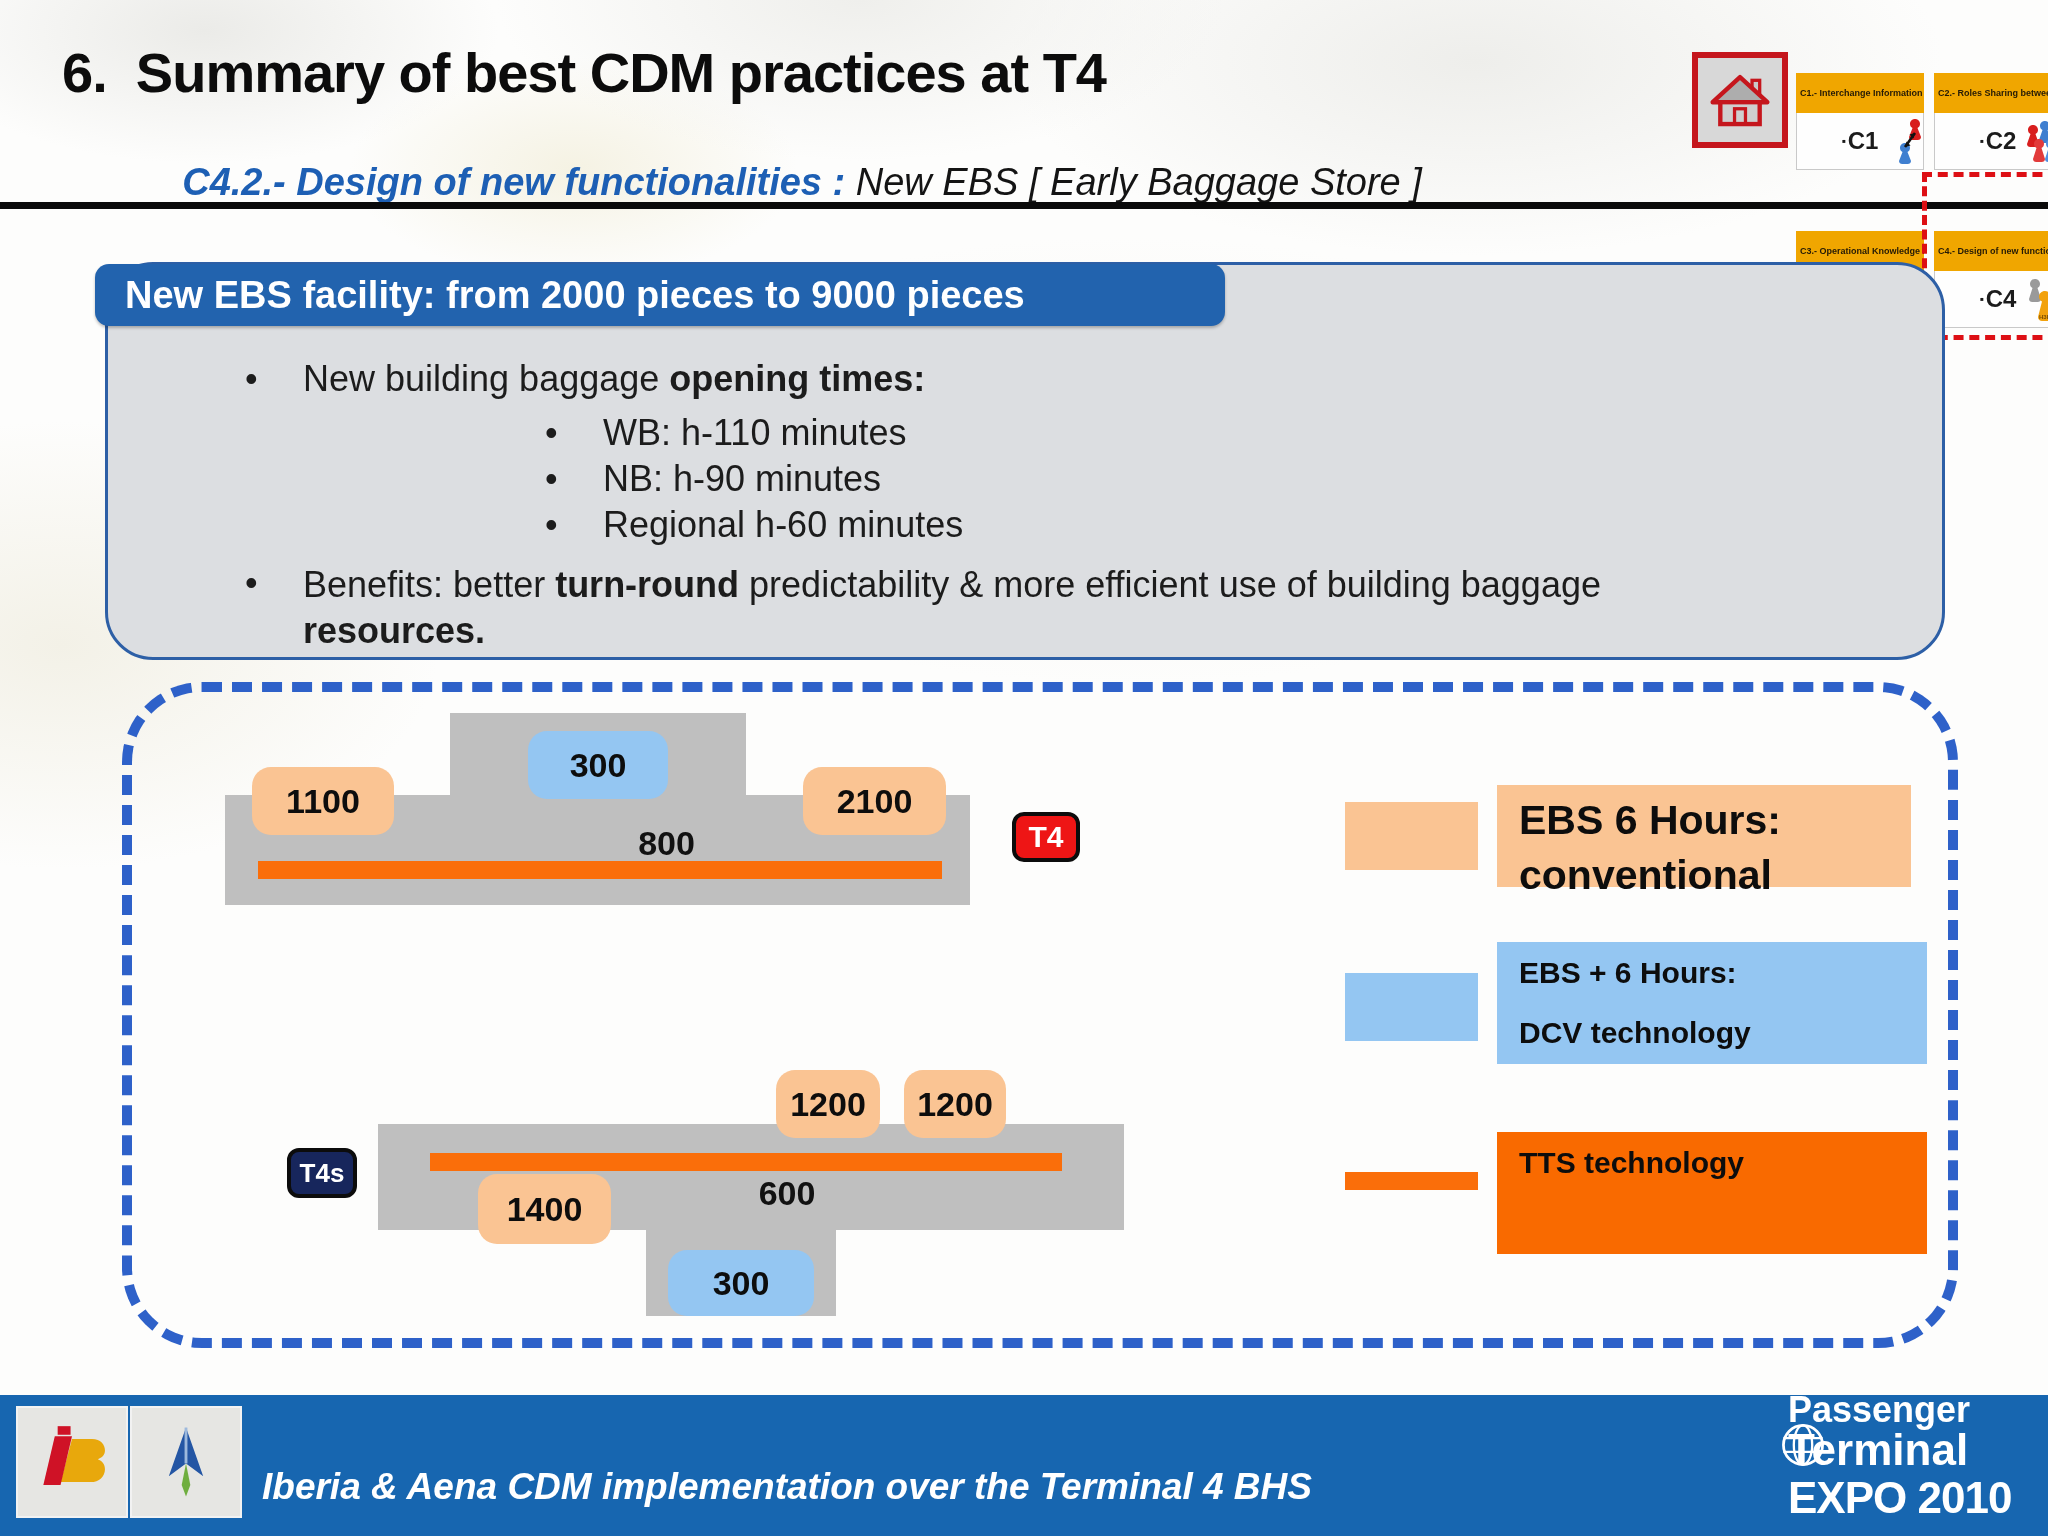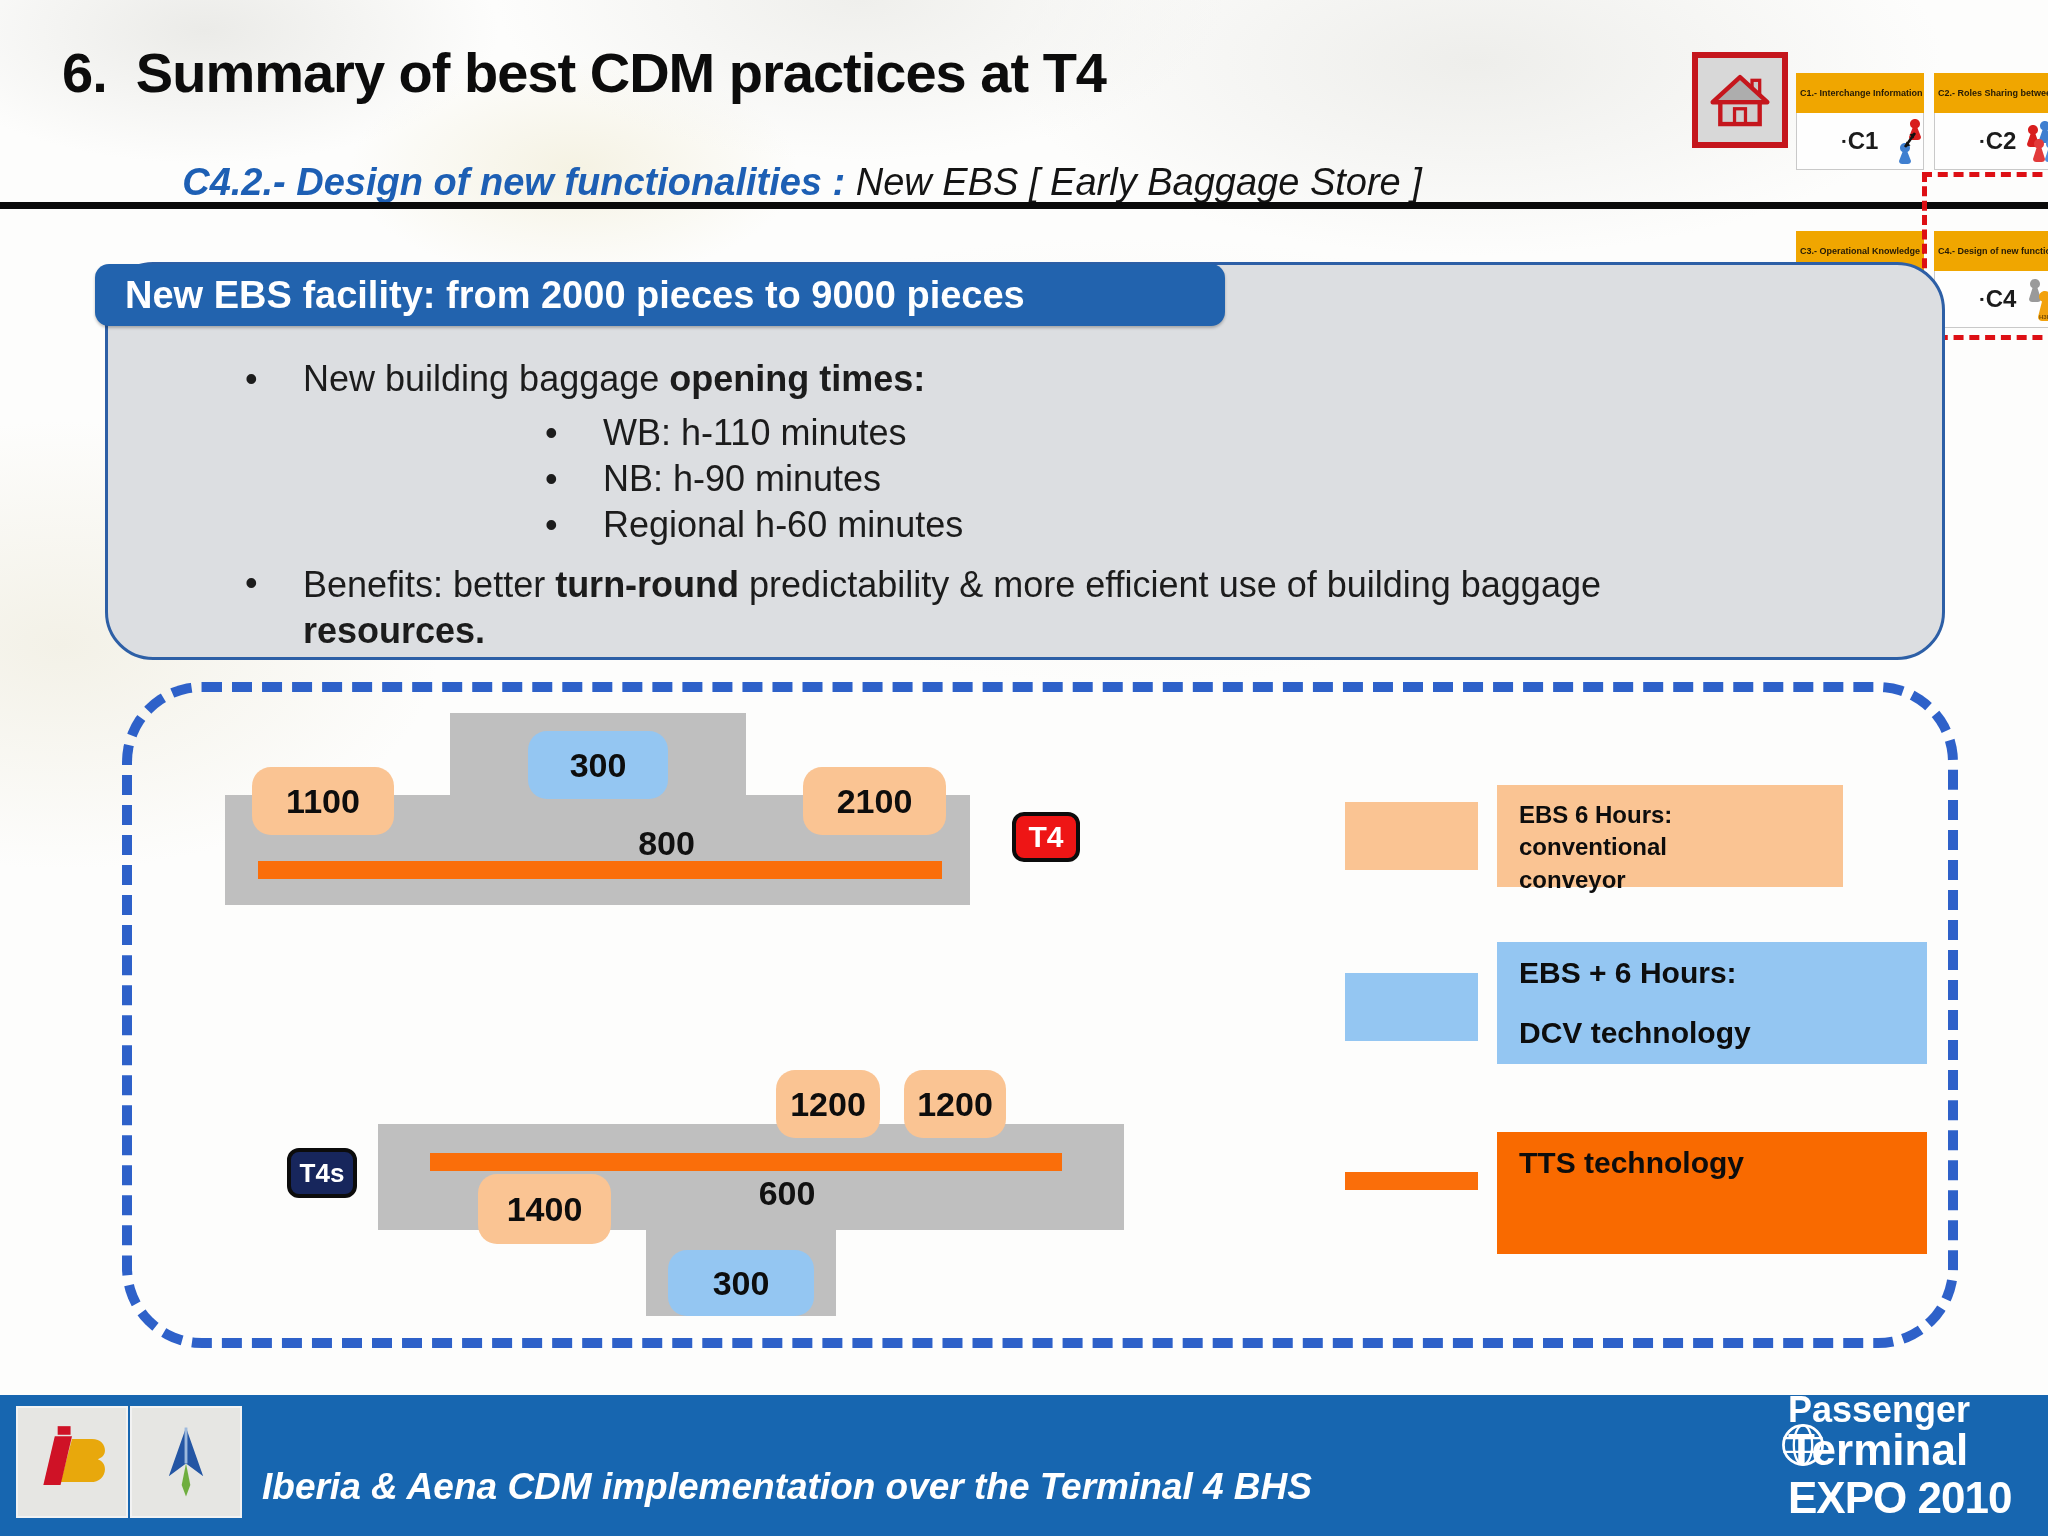--- a/index.html
+++ b/index.html
@@ -76,21 +76,21 @@
   .t4s-1200b{left:904px;top:1070px;width:102px;height:68px;}
   .t4s-bar{left:430px;top:1153px;width:632px;height:18px;}
   .t4s-600{left:378px;top:1174px;width:818px;font-size:34px;font-weight:bold;text-align:center;}
   .t4s-1400{left:478px;top:1174px;width:133px;height:70px;}
   .t4s-ext{left:646px;top:1228px;width:190px;height:88px;}
   .t4s-b300{left:668px;top:1250px;width:146px;height:66px;}
   .t4s-badge{left:287px;top:1148px;width:70px;height:50px;background:#17265c;font-size:26px;}
 
   
   .lg-sw1{left:1345px;top:802px;width:133px;height:68px;}
-  .lg-box1{left:1497px;top:785px;width:346px;height:102px;padding:14px 22px;box-sizing:border-box;font-size:24px;font-weight:bold;line-height:1.35;color:#0d0d0d;}
+  .lg-box1{left:1497px;top:785px;width:414px;height:102px;padding:8px 22px;box-sizing:border-box;font-size:41px;font-weight:bold;line-height:1.35;color:#0d0d0d;}
   .lg-sw2{left:1345px;top:973px;width:133px;height:68px;}
   .lg-box2{left:1497px;top:942px;width:430px;height:122px;padding:14px 22px;box-sizing:border-box;font-size:30px;font-weight:bold;color:#0d0d0d;display:flex;flex-direction:column;justify-content:space-between;}
   .lg-sw3{left:1345px;top:1172px;width:133px;height:18px;}
   .lg-box3{left:1497px;top:1132px;width:430px;height:122px;padding:14px 22px;box-sizing:border-box;font-size:30px;font-weight:bold;color:#0d0d0d;display:flex;flex-direction:column;justify-content:space-between;background:#f96a00;}
 
   
   .footer{left:0;top:1395px;width:2048px;height:141px;background:#1766b0;}
   .logo-box{top:1406px;width:112px;height:112px;background:#e6e6e3;border:2px solid #f2f2f2;box-sizing:border-box;display:flex;align-items:center;justify-content:center;}
   .logo1{left:16px;}
   .logo2{left:130px;}
@@ -231,21 +231,20 @@
   <div class="abs obar t4s-bar"></div>
   <div class="abs t4s-600">600</div>
   <div class="abs peach num t4s-1400">1400</div>
   <div class="abs gblock t4s-ext"></div>
   <div class="abs lblue num t4s-b300">300</div>
   <div class="abs badge t4s-badge">T4s</div>
 
   <div class="abs peach lg-sw1"></div>
   <div class="abs peach lg-box1">
     <div>EBS 6 Hours: conventional</div>
-    <div>conveyor</div>
   </div>
   <div class="abs lblue lg-sw2"></div>
   <div class="abs lblue lg-box2">
     <div>EBS + 6 Hours:</div>
     <div>DCV technology</div>
   </div>
   <div class="abs obar lg-sw3"></div>
   <div class="abs lg-box3">
     <div>TTS technology</div>
   </div>

